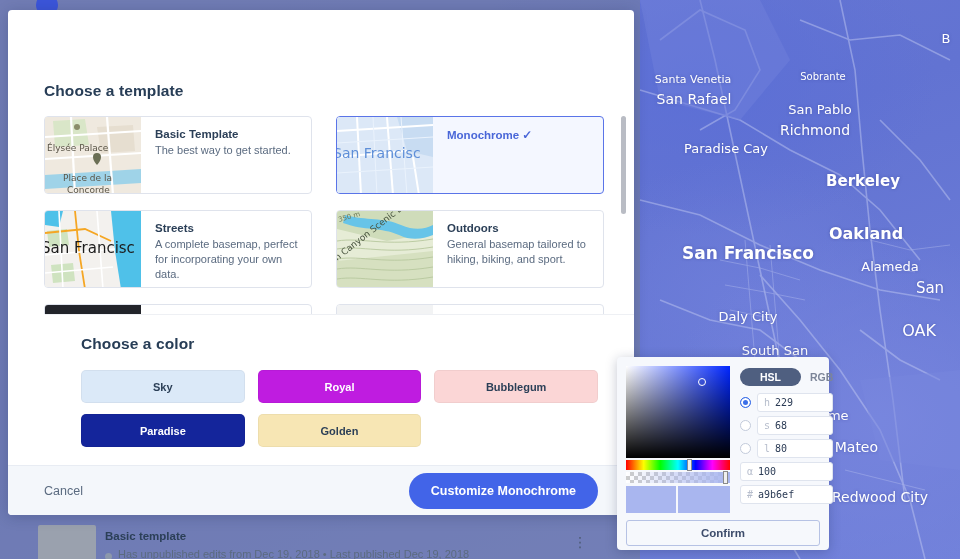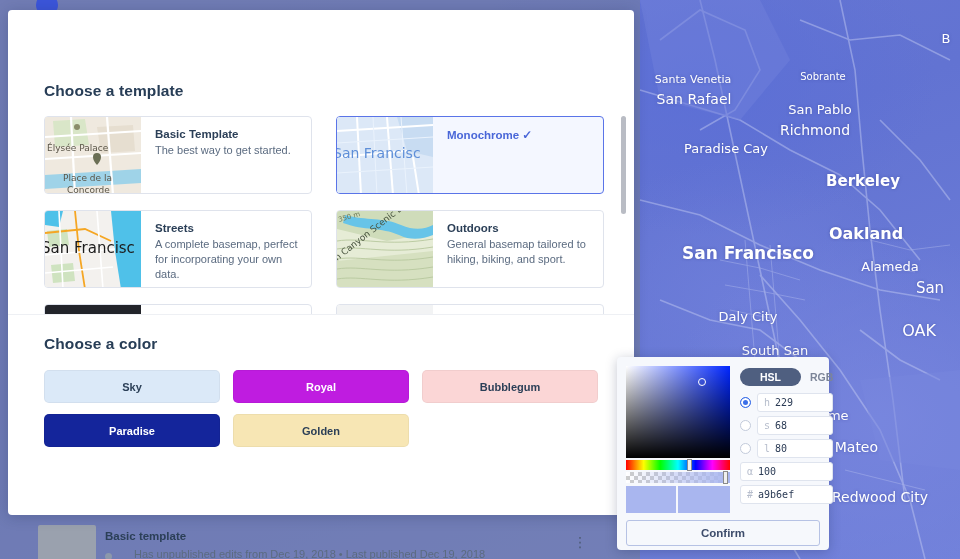--- a/index.html
+++ b/index.html
@@ -93,21 +93,21 @@
   .thm-streets { background: #f3f1ee; }
   .thm-outdoors { background: #e2e9d4; }
   .thm-dark { background: #22242a; }
   .thm-light { background: #f2f3f4; }
   .thm-txt {
     position: absolute; font-family: "DejaVu Sans", sans-serif;
     white-space: nowrap; pointer-events: none;
   }
 
   
-  .color-area { padding: 20px 36px 18px 36px; border-top: 1px solid #eef0f4; }
+  .color-area { padding: 20px 36px 18px 36px; border-top: 1px solid #eef0f4; margin-left: 37px; }
   .swatch-grid {
     display: grid; grid-template-columns: repeat(3, 1fr); gap: 11px 13px;
     margin-top: 17px;
   }
   .swatch {
     height: 33px; border-radius: 5px;
     display: flex; align-items: center; justify-content: center;
     font-size: 11px; font-weight: 700; cursor: pointer;
     border: 1px solid rgba(0,0,0,.04);
   }
@@ -299,21 +299,21 @@
   <div class="map-dim" style="left:0;top:0;width:640px;height:559px;"></div>
 
   <div class="bg-topbar">
     <div class="bg-dot"></div>
   </div>
 
   <div class="bg-list-item">
     <div class="bg-thumb"></div>
     <div class="bg-title">Basic template</div>
     <div class="bg-sub-dot"></div>
-    <div class="bg-sub" style="left:126px;">Has unpublished edits from Dec 19, 2018 • Last published Dec 19, 2018</div>
+    <div class="bg-sub" style="left:110px;">Has unpublished edits from Dec 19, 2018 • Last published Dec 19, 2018</div>
   </div>
   <div class="bg-kebab">⋮</div>
 
   <div class="modal">
 
     <div class="tpl-area">
       <div class="modal-section-title">Choose a template</div>
 
       <div class="tpl-scroll">
         <div class="tpl-grid">
@@ -466,20 +466,24 @@
         </div>
         <div class="swatch" style="background:#14259b;color:#ffffff;">
           <span>Paradise</span>
         </div>
         <div class="swatch" style="background:#f7e6b4;color:#2b3f57;">
           <span>Golden</span>
         </div>
       </div>
     </div>
 
+    <div class="modal-footer">
+      <button class="cancel-btn">Cancel</button>
+      <button class="primary-btn">Customize Monochrome</button>
+    </div>
   </div>
 
   <div class="picker">
     <div class="picker-top">
       <div class="sv-col">
         <div class="sv-box">
           <div class="sv-cursor"></div>
         </div>
         <div class="hue-bar">
           <div class="slider-handle" style="left:61px;"></div>

